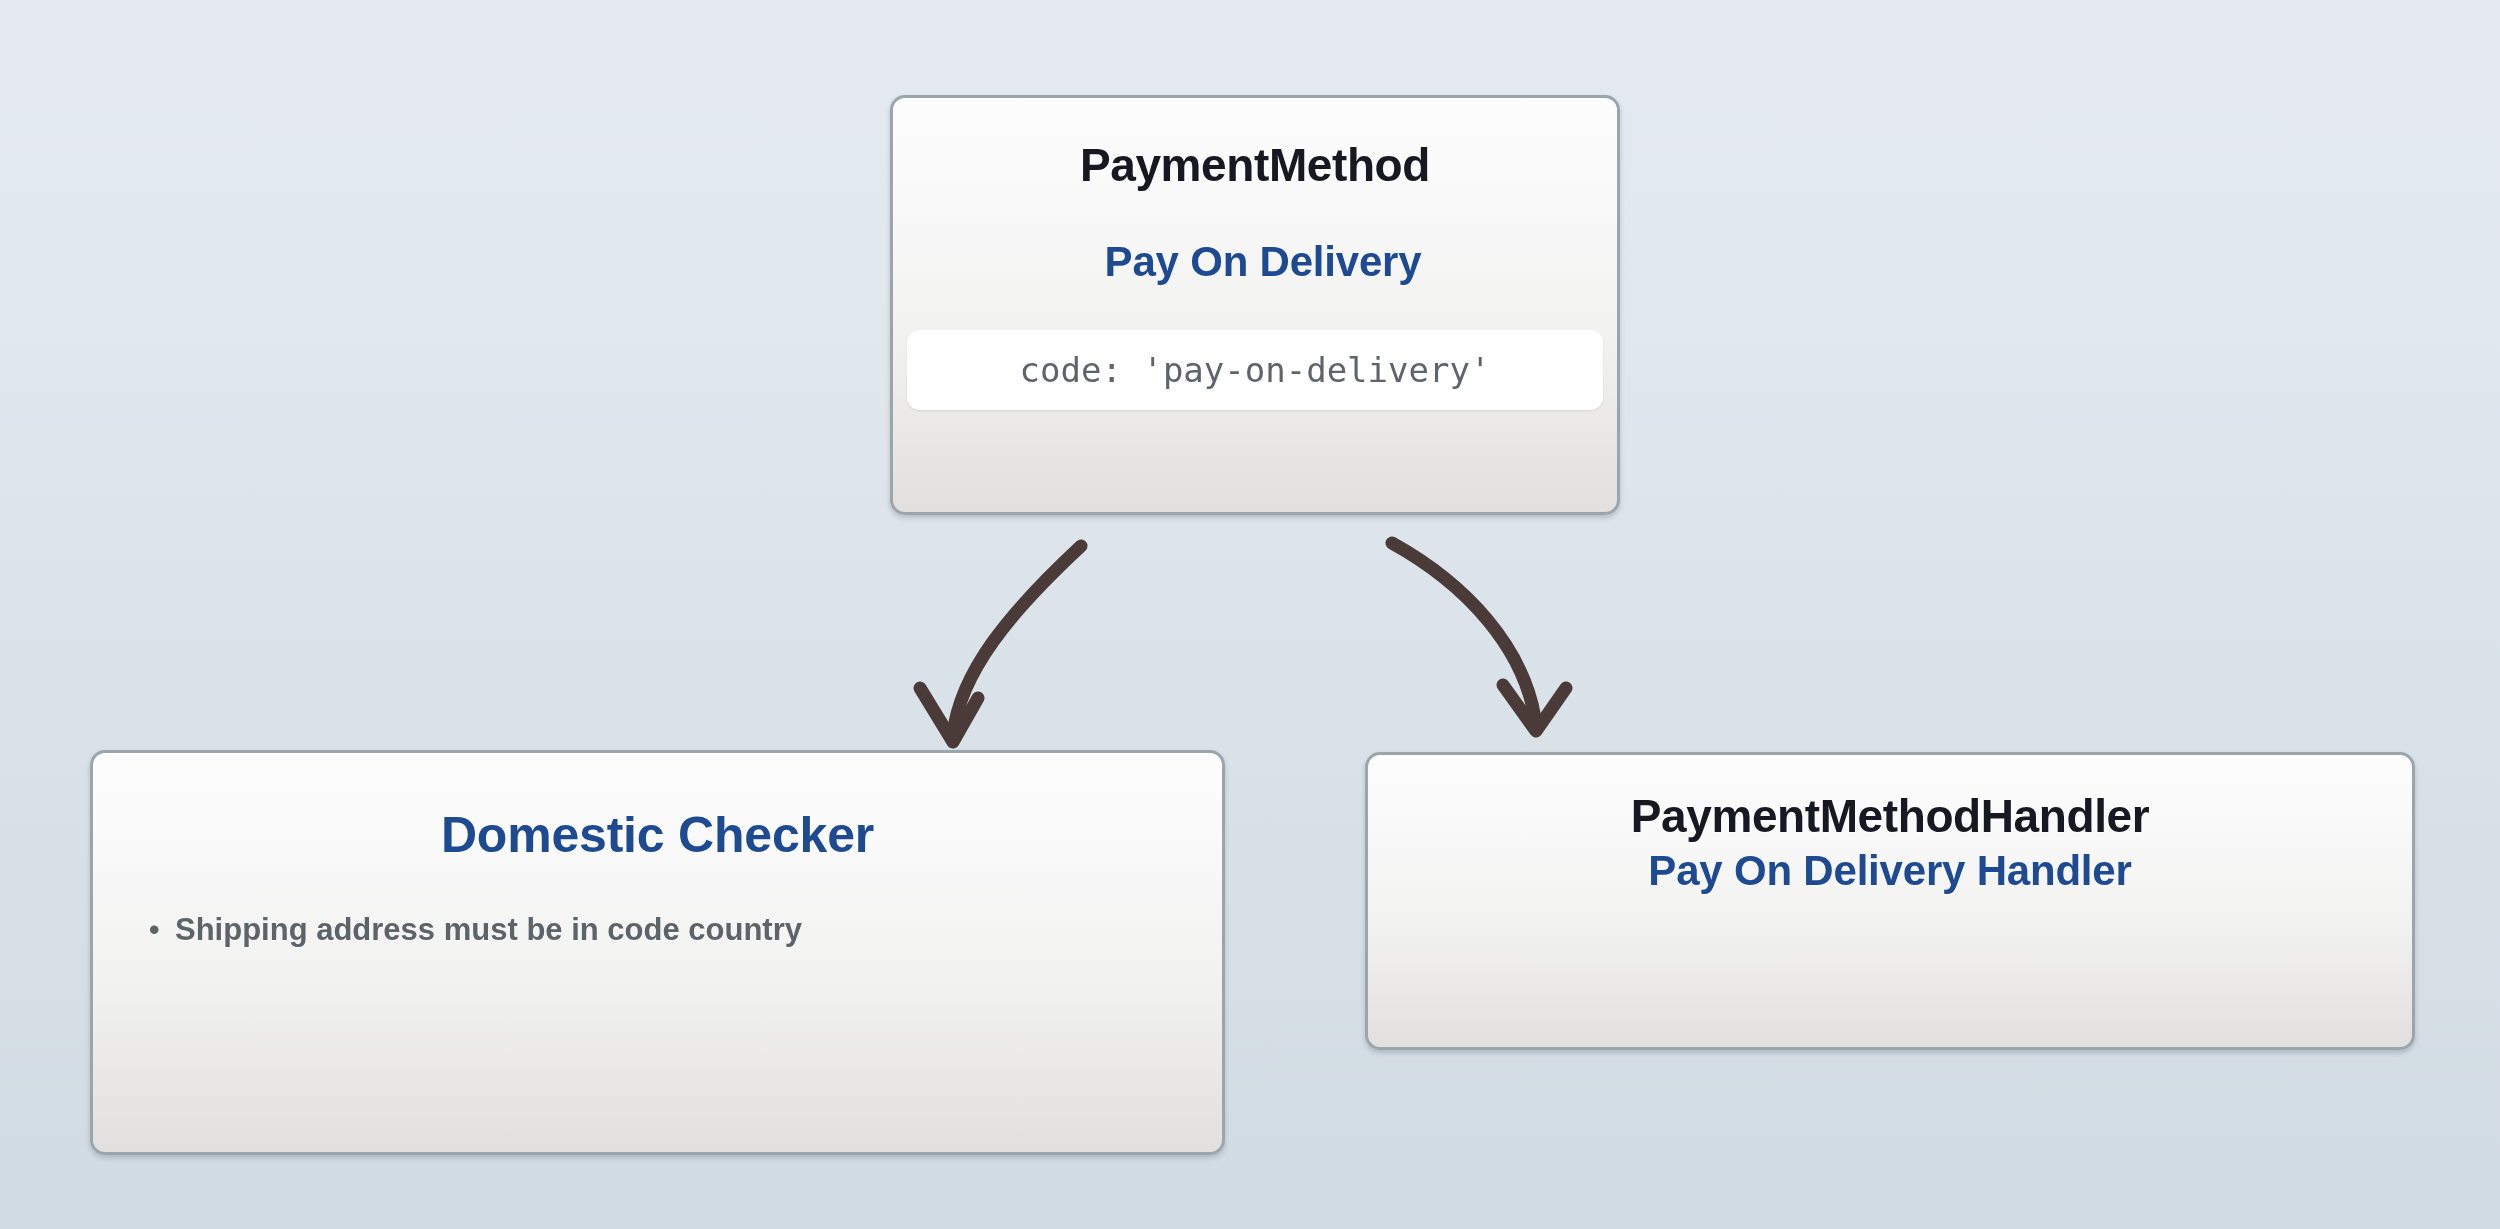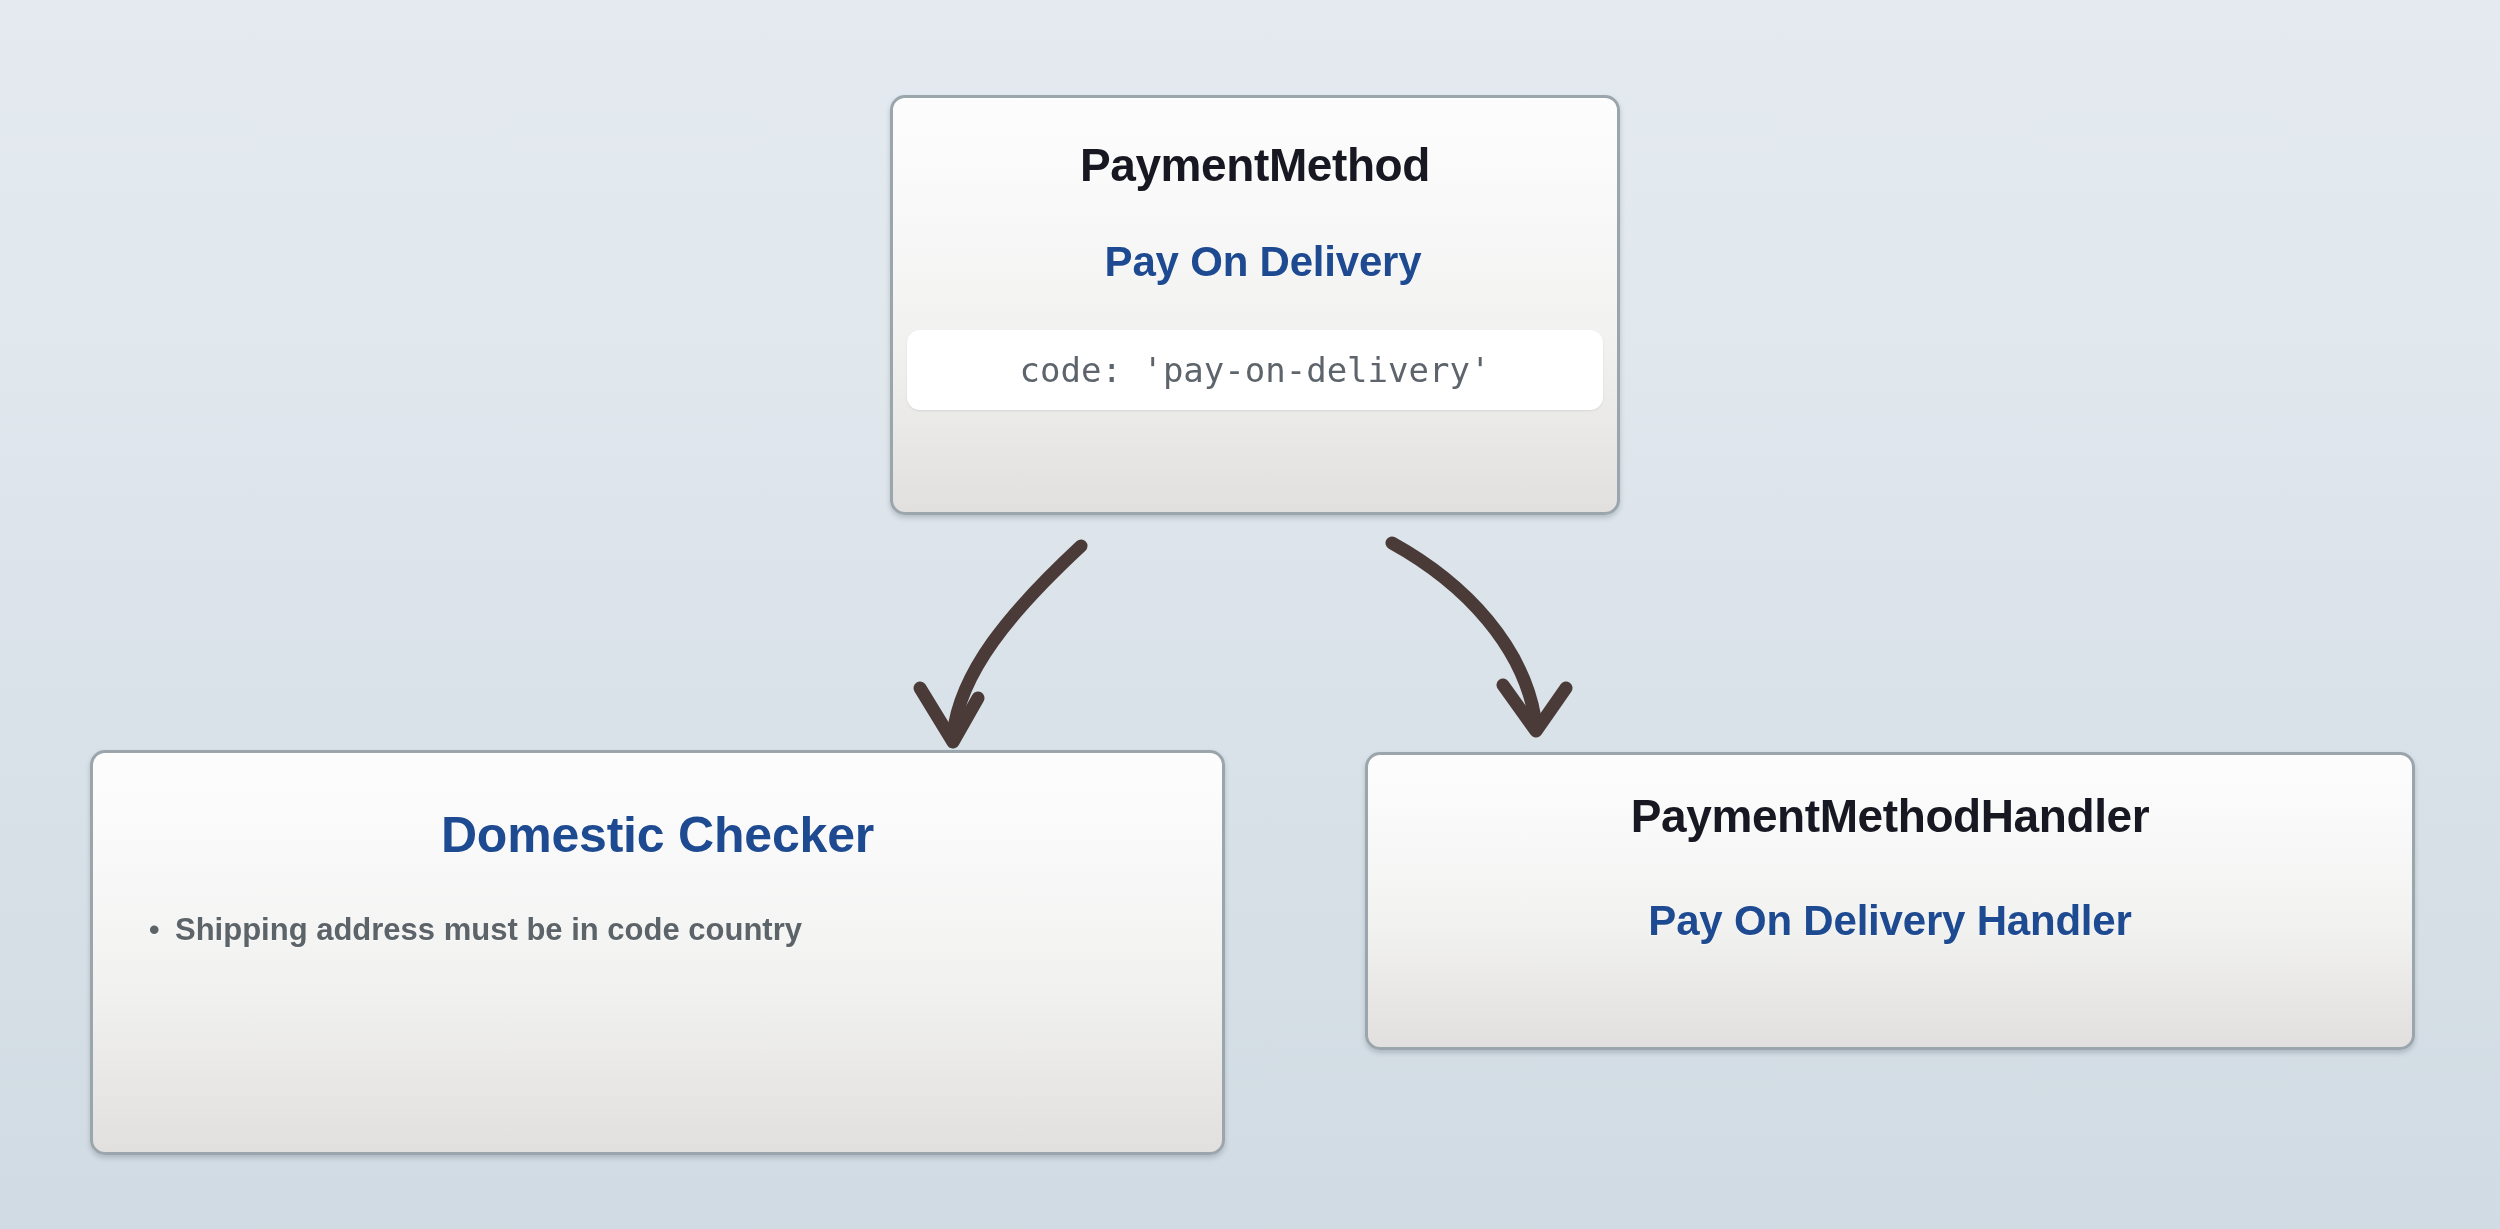--- a/index.html
+++ b/index.html
@@ -138,21 +138,21 @@
   #node-eligibility-checker .criteria-item { font-size: 31px; line-height: 38px; }
 
   #node-payment-handler {
     left: 1365px;
     top: 752px;
     width: 1050px;
     height: 298px;
     padding-top: 32px;
   }
   #node-payment-handler .node-title { font-size: 46px; line-height: 58px; }
-  #node-payment-handler .node-subtitle { font-size: 42px; line-height: 52px; margin-top: 50px; }
+  #node-payment-handler .node-subtitle { font-size: 42px; line-height: 52px; }
 </style>
 </head>
 <body>
 
 <div id="canvas">
 
   <svg id="connectors" viewBox="0 0 2500 1229" width="2500" height="1229" xmlns="http://www.w3.org/2000/svg">
 
     <g>
       <path d="M 1081 546 C 1010 612 960 672 953 735" fill="none" stroke="#4a3a38" stroke-width="13" stroke-linecap="round" stroke-linejoin="round"></path>

